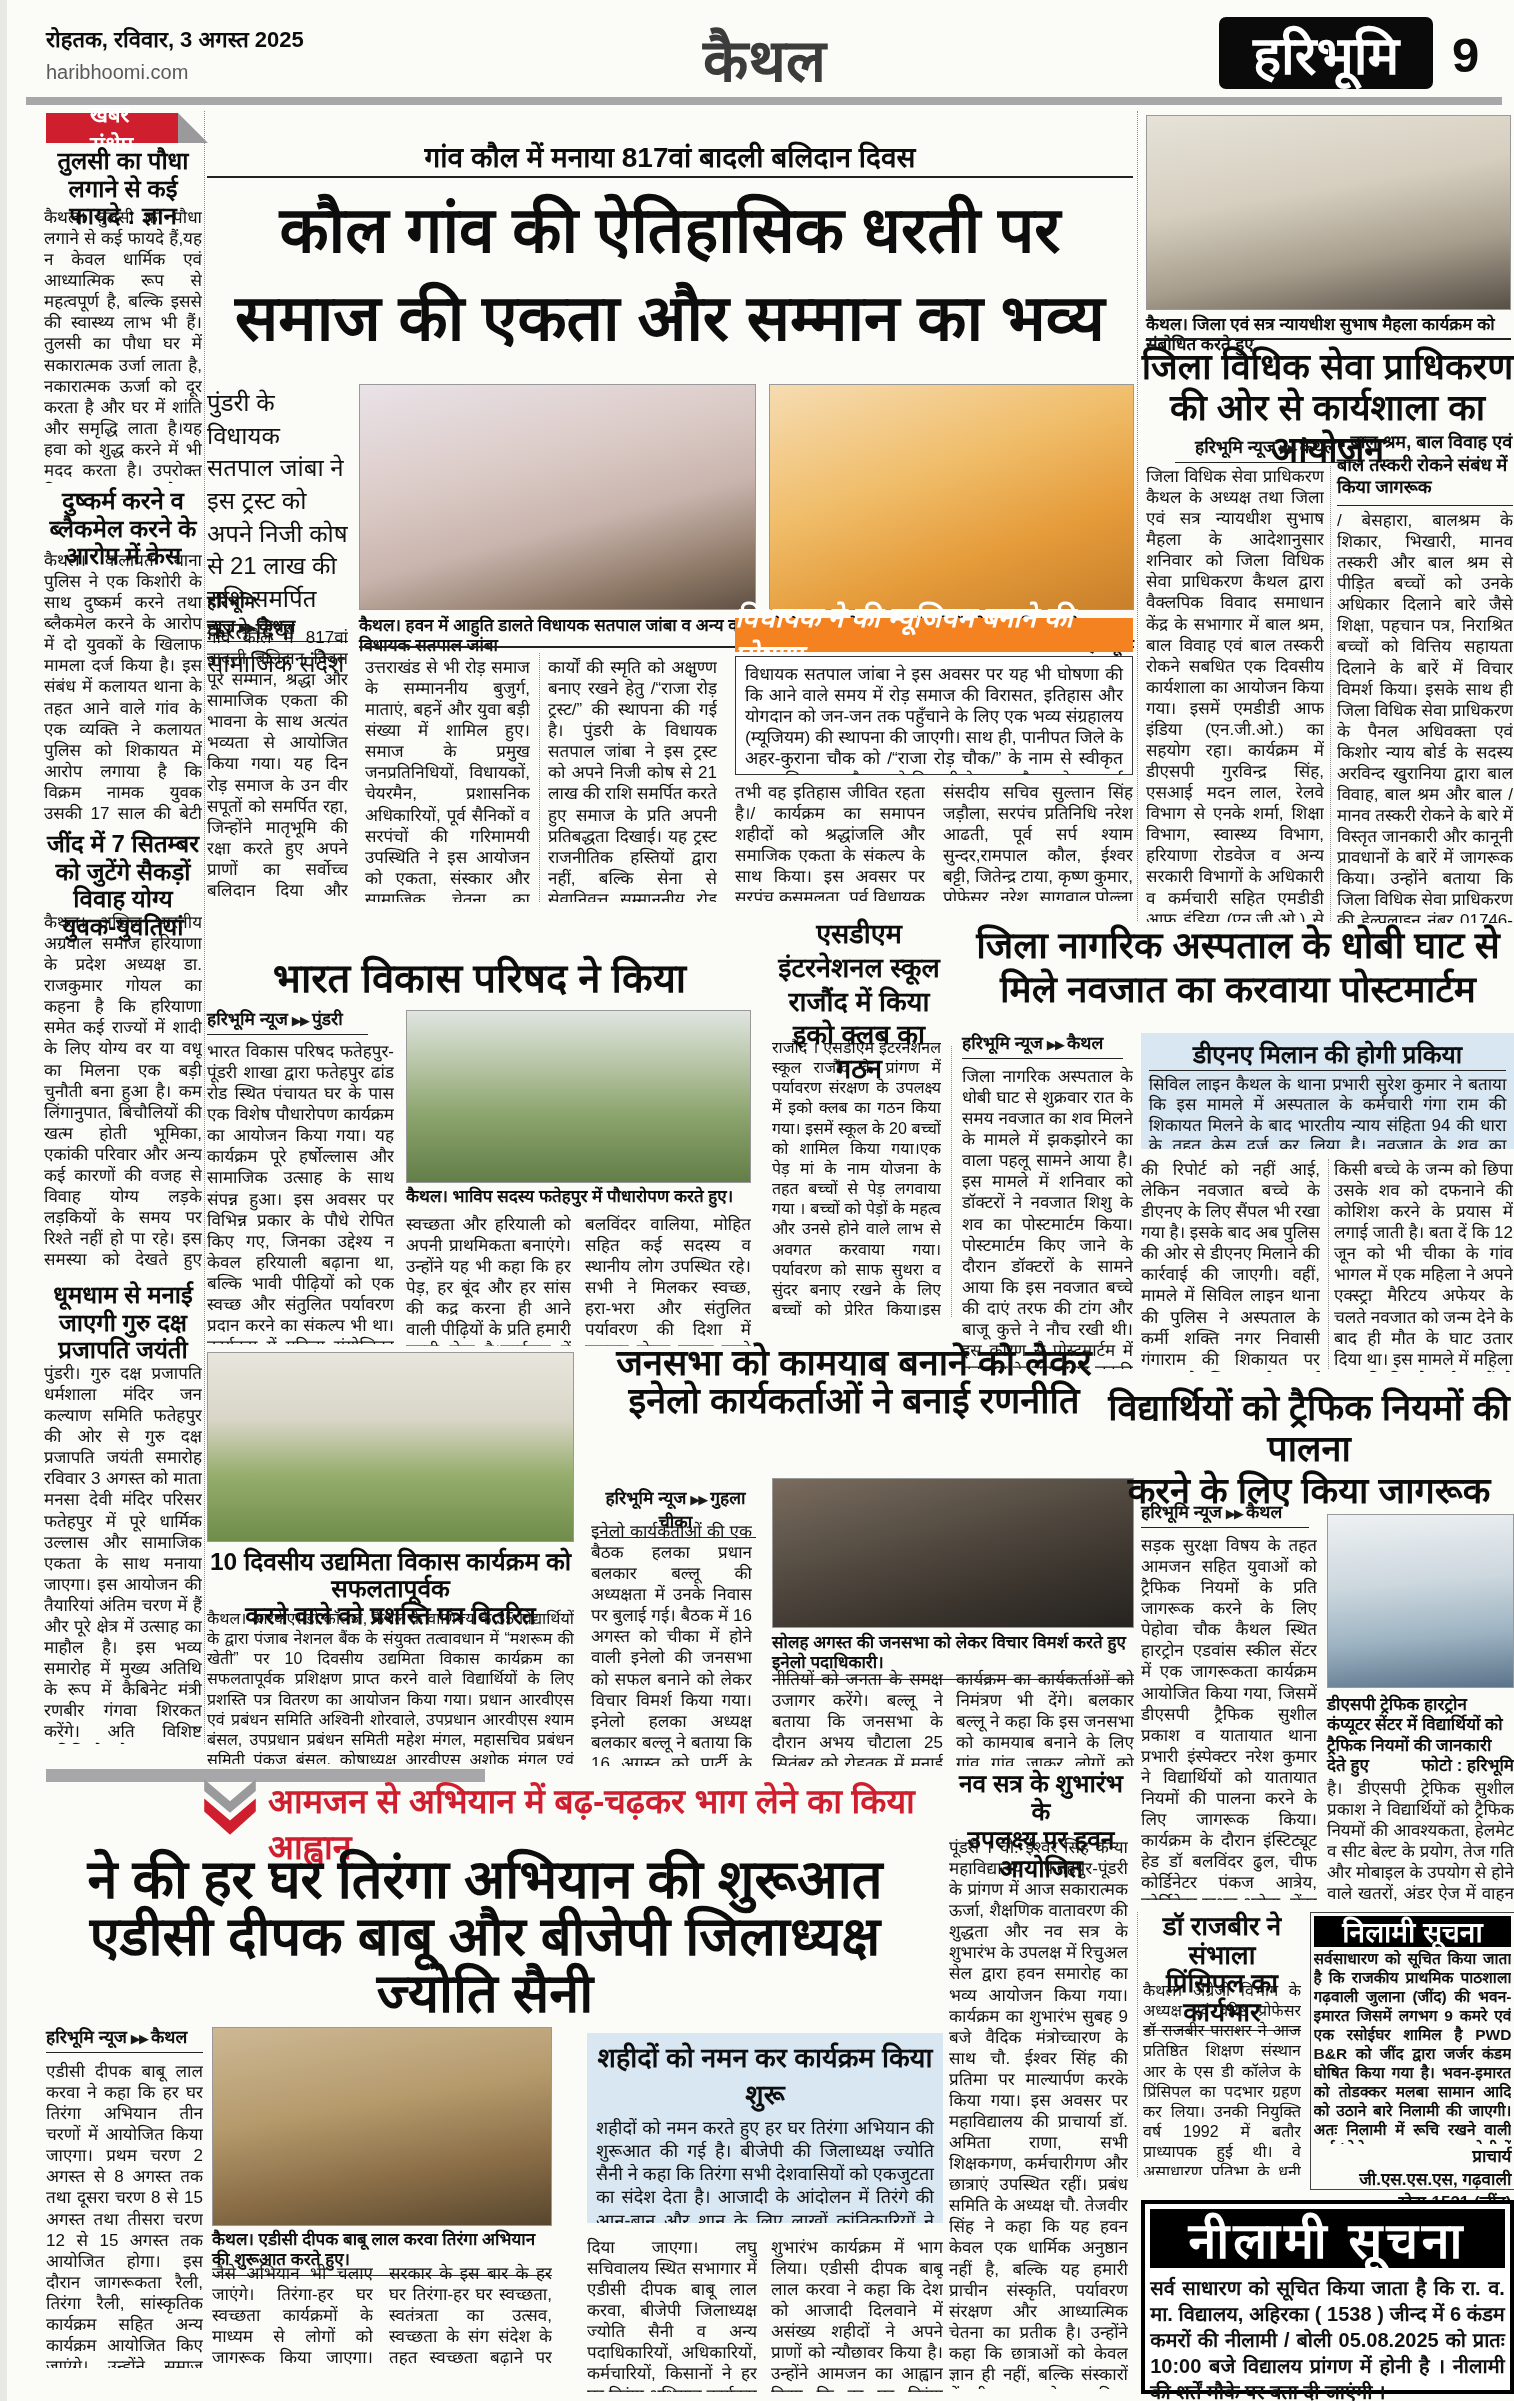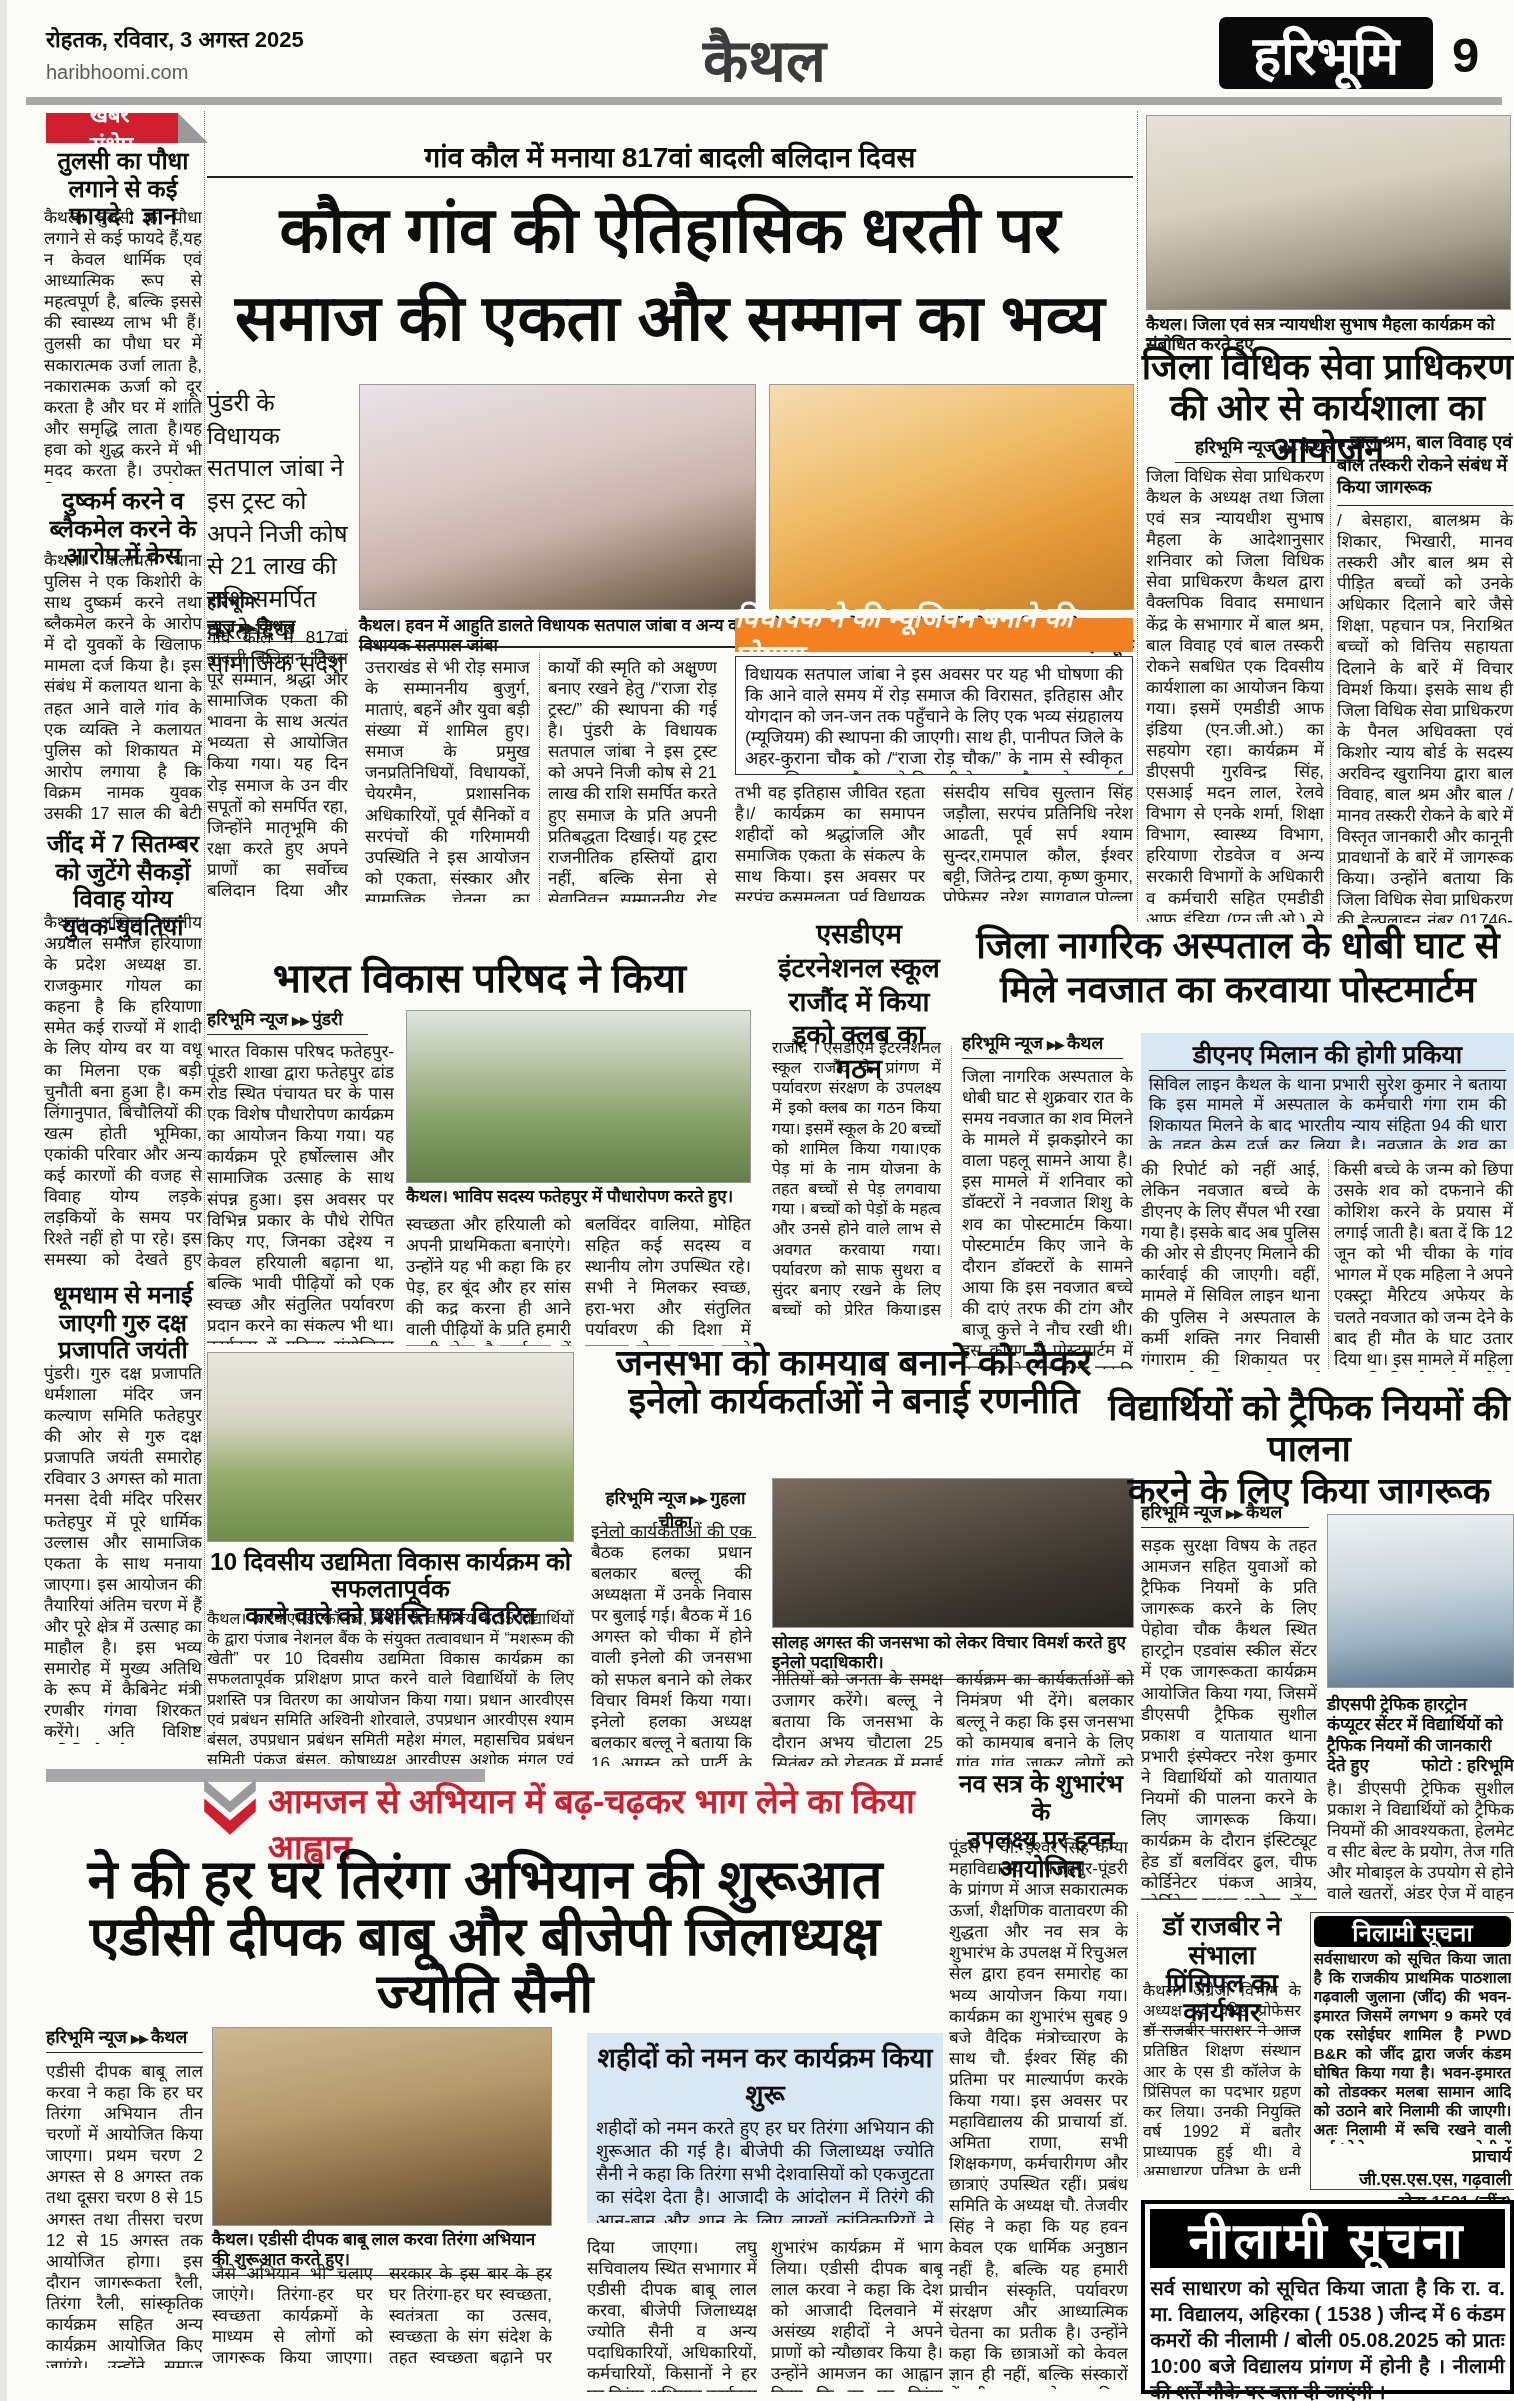--- a/index.html
+++ b/index.html
@@ -200,21 +200,21 @@
   <div class="abs body-txt just" style="left:764px; top:2237px; width:172px; height:155px;">शुभारंभ कार्यक्रम में भाग लिया। एडीसी दीपक बाबू लाल करवा ने कहा कि देश को आजादी दिलवाने में असंख्य शहीदों ने अपने प्राणों को न्यौछावर किया है। उन्होंने आमजन का आह्वान किया कि हर घर तिरंगा अभियान में बढ़चढ़ कर भाग लें।</div>
 
   <div class="abs hd center" style="left:1136px; top:1912px; width:158px; font-size:26px; line-height:1.1; border-bottom:1.9px solid #222; padding-bottom:3.9px;">
     <div>डॉ राजबीर ने संभाला</div>
     <div>प्रिंसिपल का कार्यभार</div>
   </div>
   <div class="abs body-sm just" style="left:1136px; top:1981px; width:158px; height:194px;">कैथल।  अंग्रेजी विभाग के अध्यक्ष एवं वरिष्ठ प्रोफेसर डॉ राजबीर पाराशर ने आज प्रतिष्ठित शिक्षण संस्थान आर के एस डी कॉलेज के प्रिंसिपल का पदभार ग्रहण कर लिया। उनकी नियुक्ति वर्ष 1992 में बतौर प्राध्यापक हुई थी। वे असाधारण प्रतिभा के धनी अपनी पेशेवर प्रतिबद्धता और साधारण एवं सादगीपूर्ण जीवन शैली के लिए खास पहचान रखते हैं। कॉलेज प्रबंधन के सभी पदाधिकारी इस अवसर पर उपस्थित रहे, सभी ने सेवानिवृत्त प्रधानाचार्य सतबीर मेहला सहित डॉ राजबीर पाराशर को उज्ज्वल भविष्य की शुभकामनाएं दी।</div>
   <div class="abs dotted-v" style="left:1130px; top:1912px; height:265px;"></div>
 
   <div class="abs" style="left:1303px; top:1912px; width:205px; height:278px; border:1.3px solid #444; padding:2.6px;">
-    <div class="blackbar" style="height:31px; font-size:24px;border-radius:6px;">निलामी सूचना</div>
+    <div class="blackbar" style="height:31px; font-size:28px;">निलामी सूचना</div>
     <div class="just" style="font-size:15.5px; line-height:1.22; font-weight:600; margin-top:3.9px; height:194px; overflow:hidden;">सर्वसाधारण को सूचित किया जाता है कि राजकीय प्राथमिक पाठशाला गढ़वाली जुलाना (जींद) की भवन-इमारत जिसमें लगभग 9 कमरे एवं एक रसोईघर शामिल है PWD B&amp;R को जींद द्वारा जर्जर कंडम घोषित किया गया है। भवन-इमारत को तोडक्कर मलबा सामान आदि को उठाने बारे निलामी की जाएगी। अतः निलामी में रूचि रखने वाली फर्म / ठेकेदार, जन साधारण बोली में शामिल होने के लिये दिनांक 11 अगस्त 2025 को प्रातः 10 बजे राजकीय वरिष्ठ माध्यमिक विद्यालय गढ़वाली खेडा खंड जुलाना जिला जींद पहुँचने का कष्ट करें।</div>
     <div class="signoff" style="font-size:17px;">प्राचार्य</div>
     <div class="signoff" style="font-size:17px;">जी.एस.एस.एस, गढ़वाली खेडा-1521 (जींद)</div>
   </div>
 
   <div class="abs" style="left:1134px; top:2200px; width:373px; height:194px; border:4.5px solid #000; padding:5.2px; background:#fff;">
     <div class="blackbar" style="height:59px; font-size:50px; letter-spacing:3.9px;">नीलामी सूचना</div>
     <div class="just" style="font-size:20px; line-height:1.3; font-weight:600; margin-top:6.5px;">सर्व साधारण को सूचित किया जाता है कि रा. व. मा. विद्यालय, अहिरका ( 1538 ) जीन्द में 6 कंडम कमरों की नीलामी / बोली 05.08.2025 को प्रातः 10:00 बजे विद्यालय प्रांगण में होनी है । नीलामी की शर्तें मौके पर बता दी जाएंगी ।</div>
 
   </div>

